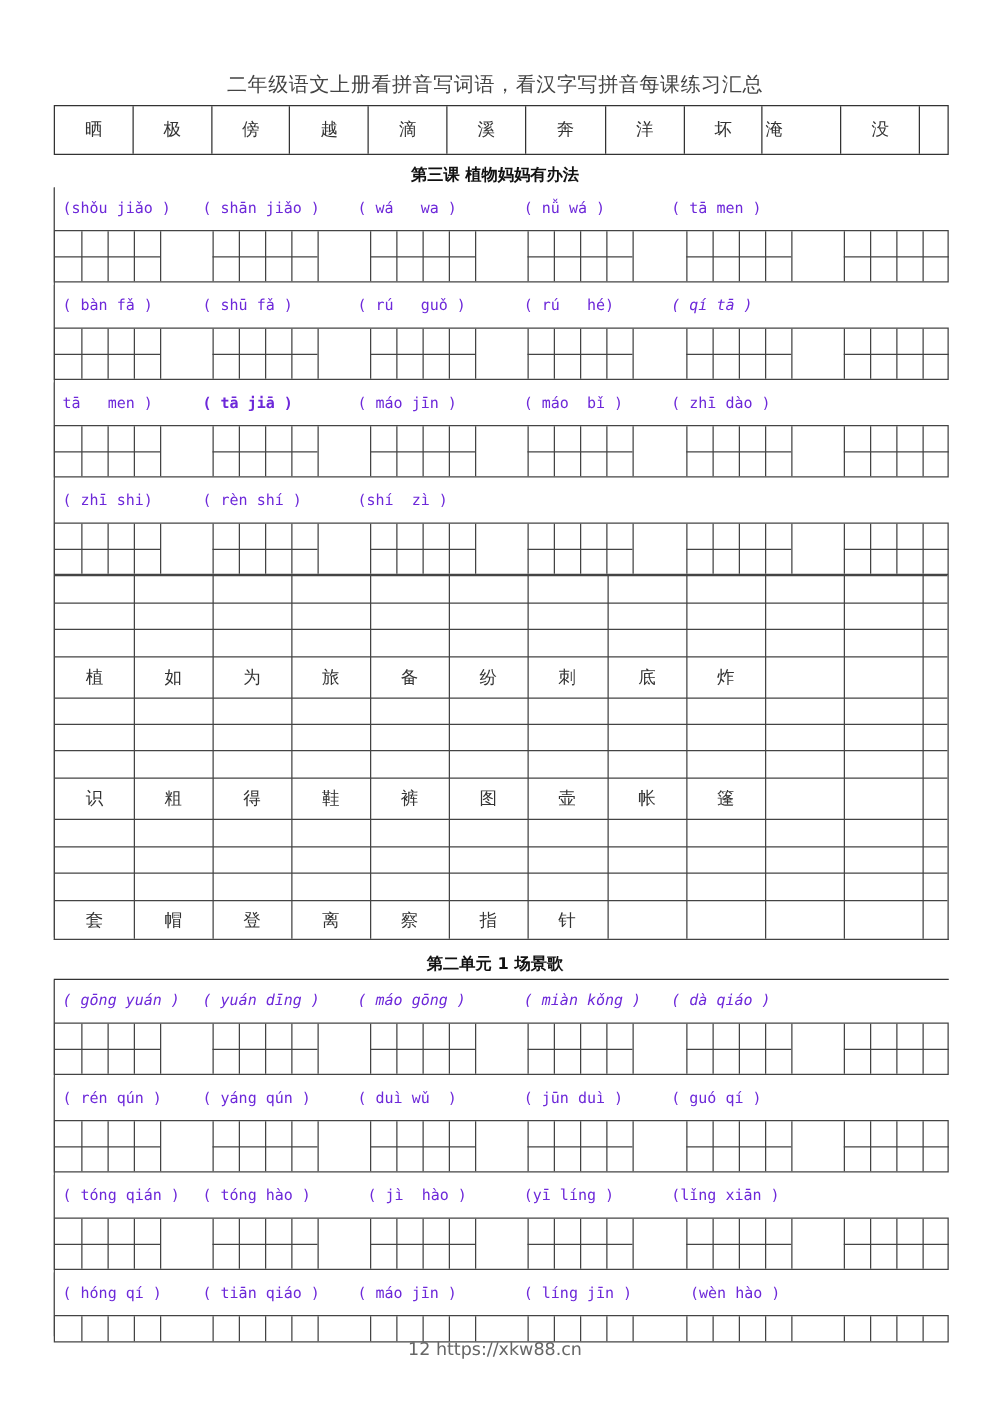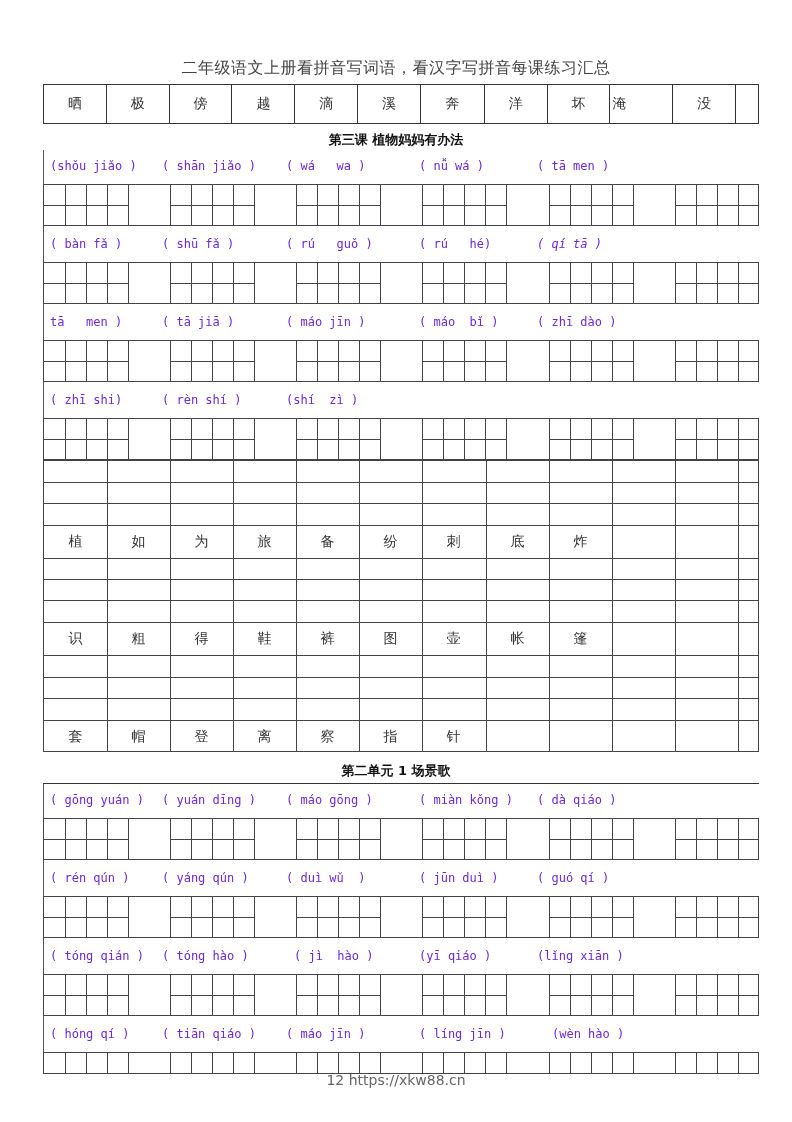--- a/index.html
+++ b/index.html
@@ -126,21 +126,21 @@
       <div class="gline" style="left: 589px; top: 0px; width: 1px; height: 100%;"></div>
       <div class="gline" style="left: 505px; top: 0px; width: 1px; height: 100%;"></div>
       <div class="gline" style="left: 631px; width: 84px; top: 20px; height: 1px;"></div>
       <div class="gline" style="left: 652px; top: 0px; width: 1px; height: 100%;"></div>
       <div class="gline" style="left: 673px; top: 0px; width: 1px; height: 100%;"></div>
       <div class="gline" style="left: 694px; top: 0px; width: 1px; height: 100%;"></div>
       <div class="gline" style="left: 631px; top: 0px; width: 1px; height: 100%;"></div>
     </div>
     <div class="abs pinyin-row" style="top: 306px;">
       <span class="py" style="left: 6px;">tā   men )</span>
-      <span class="py" style="left: 118px;">( tā jiā )</span>
+      <span class="py" style="left: 118px; font-weight: bold;">( tā jiā )</span>
       <span class="py" style="left: 242px;">( máo jīn )</span>
       <span class="py" style="left: 375px;">( máo  bǐ )</span>
       <span class="py" style="left: 493px;">( zhī dào )</span>
     </div>
     <div class="abs grid-row" style="top: 340px; height: 42px;">
       <div class="gline" style="left: 0px; width: 84px; top: 20px; height: 1px;"></div>
       <div class="gline" style="left: 21px; top: 0px; width: 1px; height: 100%;"></div>
       <div class="gline" style="left: 42px; top: 0px; width: 1px; height: 100%;"></div>
       <div class="gline" style="left: 63px; top: 0px; width: 1px; height: 100%;"></div>
       <div class="gline" style="left: 84px; top: 0px; width: 1px; height: 100%;"></div>
@@ -265,21 +265,21 @@
       <div class="wt-char" style="left: 315px; top: 268px;">指</div>
       <div class="wt-char" style="left: 378px; top: 268px;">针</div>
     </div>
   </div>
 
 <div class="abs section-title" style="top:762px;">第二单元   1   场景歌</div>
 <div class="abs hrule" style="top:783px;"></div>
 
 <div id="unit2">
     <div class="abs" style="left: 43px; top: 784px; width: 1px; height: 285px; background: rgb(85, 85, 85);"></div>
-    <div class="abs pinyin-row" style="top: 784px;">
+    <div class="abs pinyin-row" style="top: 784px; font-style: italic;">
       <span class="py" style="left: 6px;">( gōng yuán )</span>
       <span class="py" style="left: 118px;">( yuán dīng )</span>
       <span class="py" style="left: 242px;">( máo gōng )</span>
       <span class="py" style="left: 375px;">( miàn kǒng )</span>
       <span class="py" style="left: 493px;">( dà qiáo )</span>
     </div>
     <div class="abs grid-row" style="top: 818px; height: 42px;">
       <div class="gline" style="left: 0px; width: 84px; top: 20px; height: 1px;"></div>
       <div class="gline" style="left: 21px; top: 0px; width: 1px; height: 100%;"></div>
       <div class="gline" style="left: 42px; top: 0px; width: 1px; height: 100%;"></div>
@@ -355,21 +355,21 @@
       <div class="gline" style="left: 631px; width: 84px; top: 20px; height: 1px;"></div>
       <div class="gline" style="left: 652px; top: 0px; width: 1px; height: 100%;"></div>
       <div class="gline" style="left: 673px; top: 0px; width: 1px; height: 100%;"></div>
       <div class="gline" style="left: 694px; top: 0px; width: 1px; height: 100%;"></div>
       <div class="gline" style="left: 631px; top: 0px; width: 1px; height: 100%;"></div>
     </div>
     <div class="abs pinyin-row" style="top: 940px;">
       <span class="py" style="left: 6px;">( tóng qián )</span>
       <span class="py" style="left: 118px;">( tóng hào )</span>
       <span class="py" style="left: 250px;">( jì  hào )</span>
-      <span class="py" style="left: 375px;">(yī qiáo )</span>
+      <span class="py" style="left: 375px;">(yī líng )</span>
       <span class="py" style="left: 493px;">(lǐng xiān )</span>
     </div>
     <div class="abs grid-row" style="top: 974px; height: 42px;">
       <div class="gline" style="left: 0px; width: 84px; top: 20px; height: 1px;"></div>
       <div class="gline" style="left: 21px; top: 0px; width: 1px; height: 100%;"></div>
       <div class="gline" style="left: 42px; top: 0px; width: 1px; height: 100%;"></div>
       <div class="gline" style="left: 63px; top: 0px; width: 1px; height: 100%;"></div>
       <div class="gline" style="left: 84px; top: 0px; width: 1px; height: 100%;"></div>
       <div class="gline" style="left: 126px; width: 84px; top: 20px; height: 1px;"></div>
       <div class="gline" style="left: 147px; top: 0px; width: 1px; height: 100%;"></div>

